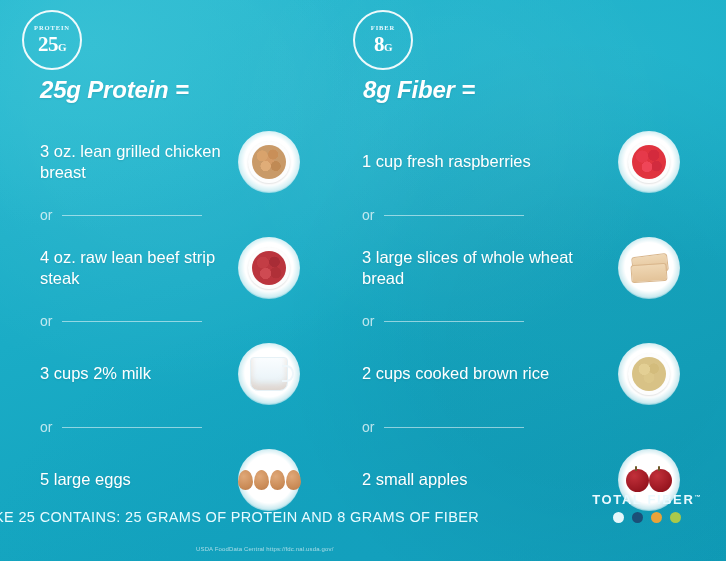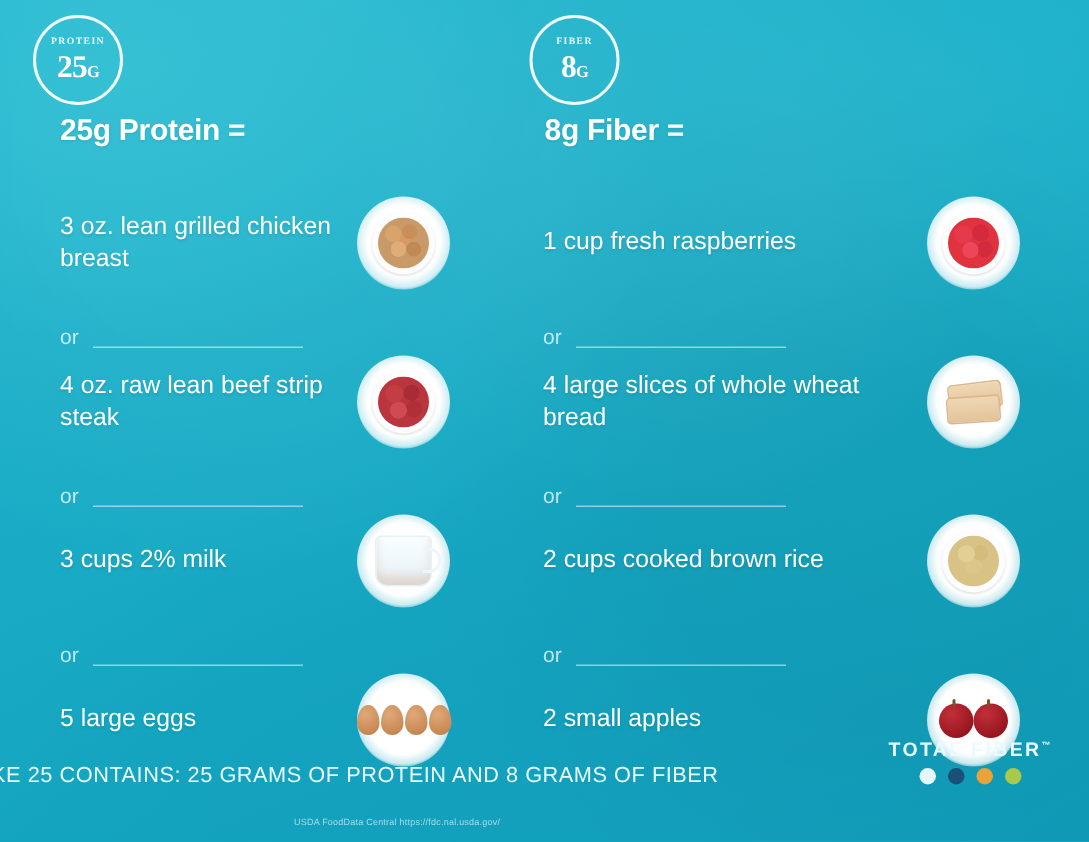--- a/index.html
+++ b/index.html
@@ -41,22 +41,23 @@
   .badge .num{
     font-size:21px;font-weight:800;color:#ffffff;letter-spacing:-.5px;
   }
   .badge .num .g{font-size:11px;font-weight:700;}
   #badge-protein{left:22px;top:10px;}
   #badge-fiber{left:353px;top:10px;}
 
   
   .heading{
     position:absolute;
-    font-size:20px;font-weight:700;color:#ffffff;letter-spacing:-.2px;
+    font-size:24px;font-weight:700;color:#ffffff;letter-spacing:-.2px;
     text-shadow:0 1px 2px rgba(0,0,0,.10);
+    font-style:italic;
   }
   #heading-protein{left:40px;top:76px;}
   #heading-fiber{left:363px;top:76px;}
 
   
   .col{position:absolute;top:126px;}
   #col-protein{left:40px;width:290px;}
   #col-fiber{left:362px;width:330px;}
   .item{
     display:flex;align-items:center;justify-content:space-between;
@@ -153,21 +154,21 @@
     position:relative;display:block;width:23px;height:23px;border-radius:50%;
     background:radial-gradient(circle at 36% 30%,#c2303a 0%,#97151f 72%,#7d0f18 100%);
   }
   .apples i::after{
     content:"";position:absolute;left:9px;top:-3px;width:2px;height:5px;
     background:#6d5a2a;border-radius:1px;
   }
 
   
   .or{
-    display:flex;align-items:flex-end;gap:10px;
+    display:flex;align-items:center;gap:10px;
     height:34px;
   }
   .or span{
     font-size:14px;color:rgba(255,255,255,.72);font-weight:500;
   }
   .or .line{
     height:1px;background:rgba(255,255,255,.52);
   }
   #col-protein .or .line{width:140px;}
   #col-fiber .or .line{width:140px;}
@@ -273,21 +274,21 @@
           <div class="bowl">
             <div class="fill fill-rasp"></div>
           </div>
         </div>
     </div>
     <div class="or">
       <span>or</span>
       <div class="line"></div>
     </div>
     <div class="item">
-      <div class="item-label">4 large slices of whole wheat bread</div>
+      <div class="item-label">3 large slices of whole wheat bread</div>
       <div class="food">
           <div class="bread">
             <i></i>
             <i></i>
           </div>
         </div>
     </div>
     <div class="or">
       <span>or</span>
       <div class="line"></div>

